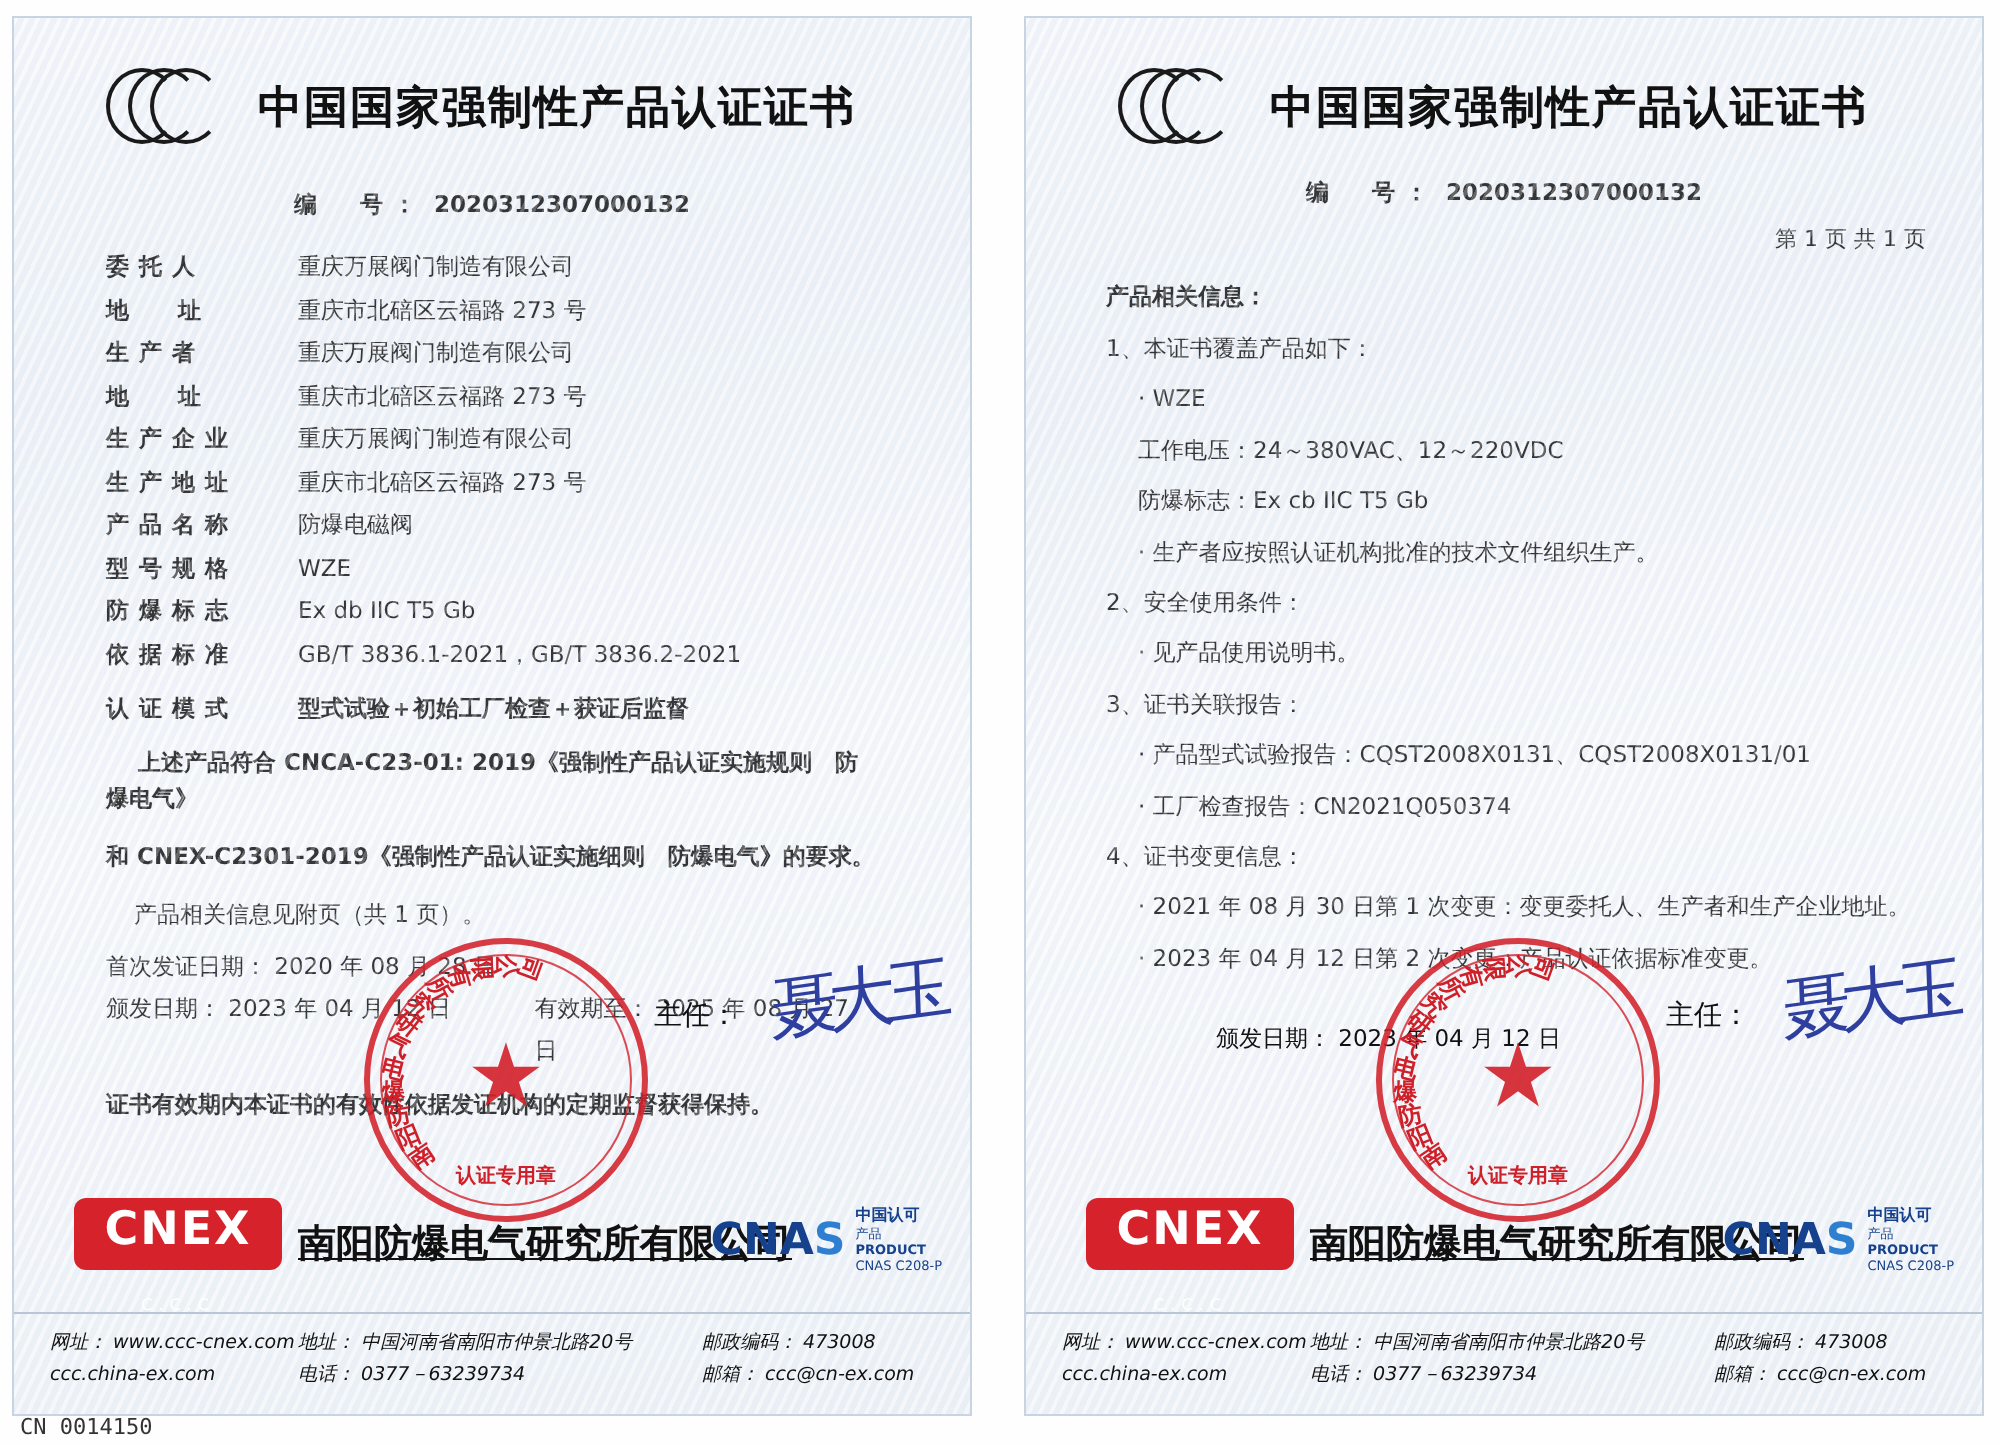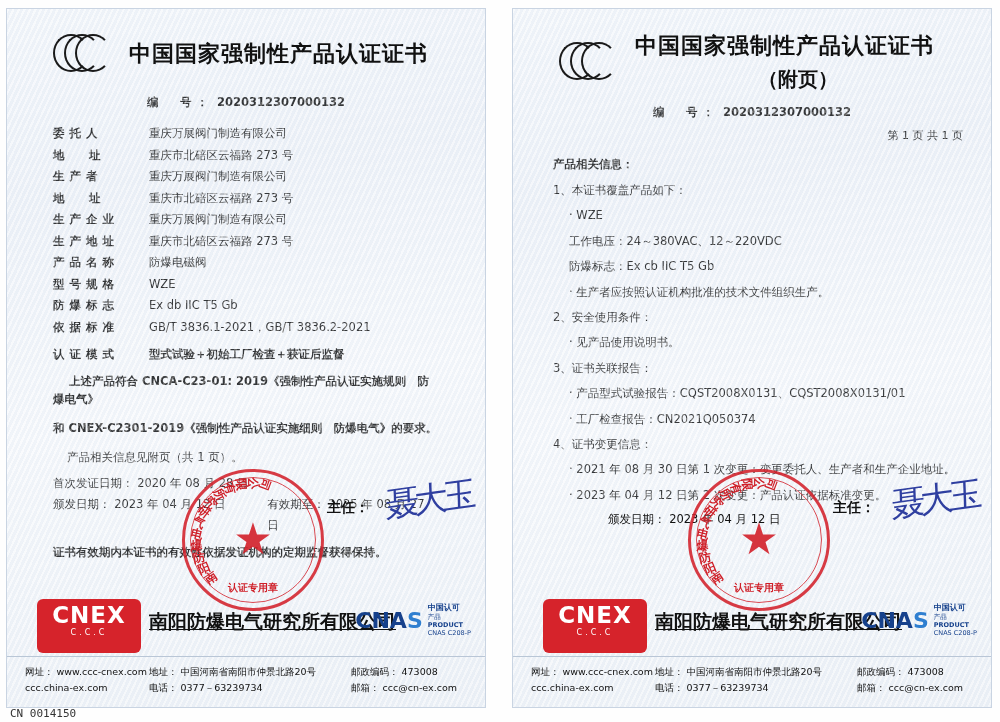--- a/index.html
+++ b/index.html
@@ -93,57 +93,57 @@
   .seal .txt span{
     position:absolute;left:50%;top:50%;
     transform-origin:0 0;
     white-space:nowrap;
   }
   .seal .bottomtxt{
     position:absolute;left:0;right:0;bottom:16px;text-align:center;
     color:#cf1f28;font-size:10px;font-weight:bold;
   }
   .director{
-    position:absolute;left:320px;top:20px;font-size:14px;font-weight:bold;color:#111;
+    position:absolute;left:320px;top:20px;font-size:14px;font-weight:normal;color:#111;
   }
   .sig{
     position:absolute;left:378px;top:-2px;font-size:34px;color:#2f3fa0;
     font-family:"DejaVu Serif","Liberation Serif",serif;
     transform:rotate(-8deg) skewX(-6deg);
     letter-spacing:-5px;
   }
 
   
   .logorow{position:absolute;left:0;right:0;bottom:52px;height:58px;}
   .cnex{
-    position:absolute;left:30px;top:2px;width:104px;height:54px;
+    position:absolute;left:30px;top:2px;width:104px;height:36px;
     background:#d6232b;border-radius:6px;color:#fff;text-align:center;
   }
   .cnex .t1{font-size:23px;font-weight:bold;letter-spacing:1px;margin-top:5px;line-height:1;}
-  .cnex .t2{font-size:8px;letter-spacing:3px;margin-top:1px;}
+  .cnex .t2{font-size:8px;letter-spacing:3px;margin-top:21px;}
   .orgname{
     position:absolute;left:142px;top:12px;font-size:19px;font-weight:bold;color:#111;white-space:nowrap;text-decoration:underline;
   }
   .cnas{
     position:absolute;right:14px;top:6px;display:flex;align-items:center;padding-left:24px;
   }
   .cnas .word{font-size:22px;font-weight:bold;color:#16418c;letter-spacing:0px;}
   .cnas .word .s{color:#2f7fd0;}
   .cnas .blk{margin-left:5px;font-size:6.5px;color:#16418c;line-height:1.25;text-align:left;}
   .cnas .blk .cn{font-size:8px;font-weight:bold;}
   .cnas .blk .pr{font-weight:bold;}
 
   
   .footer{
     position:absolute;left:0;right:0;bottom:0;height:50px;
     border-top:1px solid #b9c6d6;
     font-size:9.5px;color:#111;
   }
   .footer .cols{display:flex;padding:7px 10px 0 18px;}
-  .fcol{line-height:1.7;}
+  .fcol{line-height:1.7;font-style:italic;}
   .fcol.c1{width:124px;}
   .fcol.c2{width:202px;}
   .fcol.c3{width:auto;}
   .cn-num{
     position:absolute;left:10px;bottom:2px;font-size:11px;color:#333;
     font-family:"DejaVu Sans Mono","Liberation Mono",monospace;
   }
 </style>
 </head>
 <body>
@@ -321,21 +321,20 @@
   <div class="cert right">
 
     <div class="hdr">
       <div class="ccc">
         <div class="ring r1"></div>
           <div class="ring r2"></div>
           <div class="ring r3"></div>
       </div>
       <div class="title-wrap">
         <div class="ttl">中国国家强制性产品认证证书</div>
-        <div class="ttl2">（附页）</div>
       </div>
     </div>
 
     <div class="certno" style="margin-top:12px">
       <span class="lbl">编　号：</span>
       <span>2020312307000132</span>
     </div>
     <div class="pageno">第 1 页 共 1 页</div>
 
     <div class="rbody">

